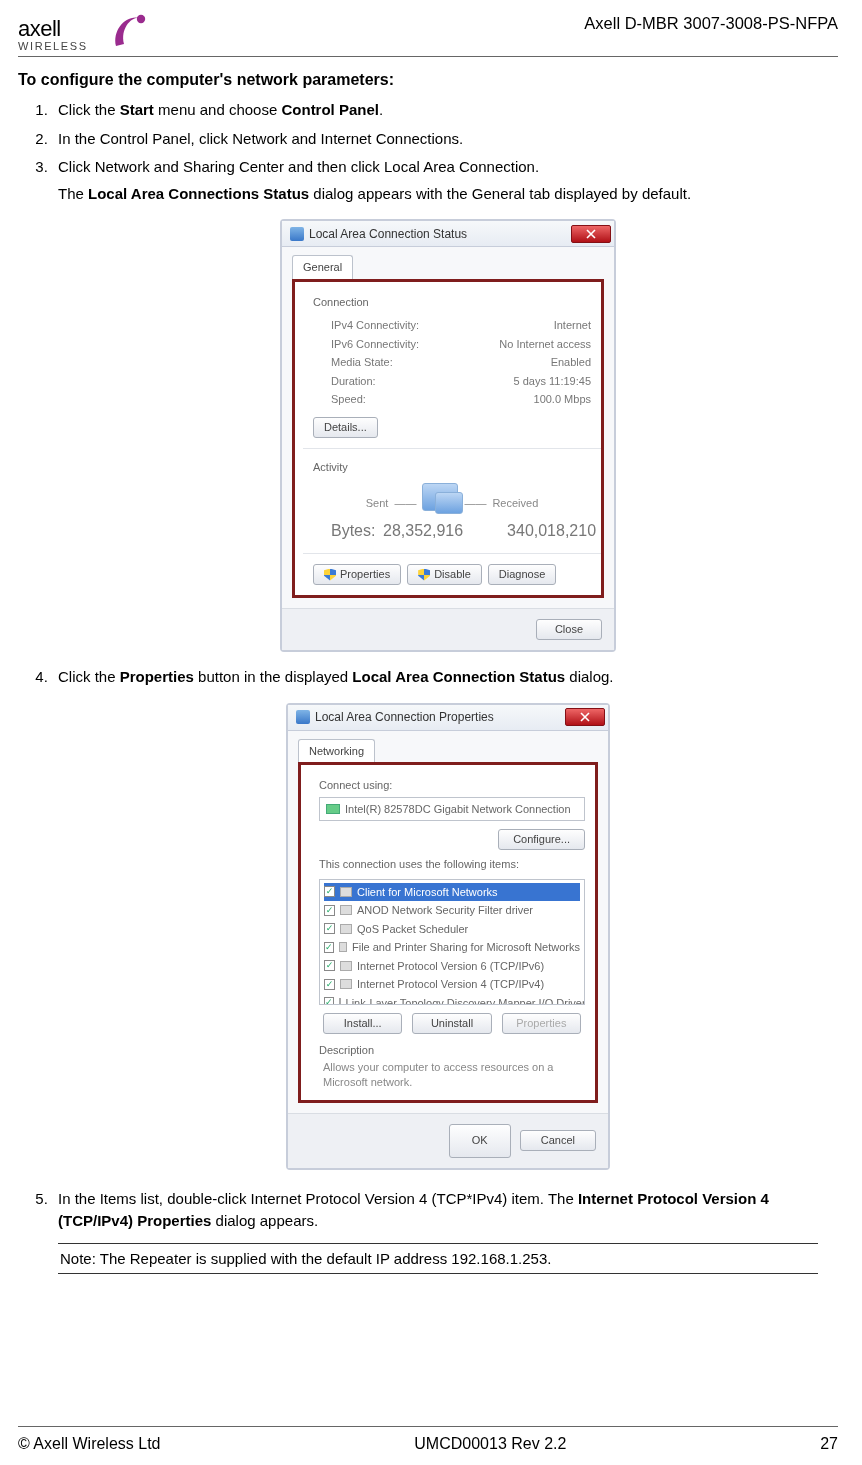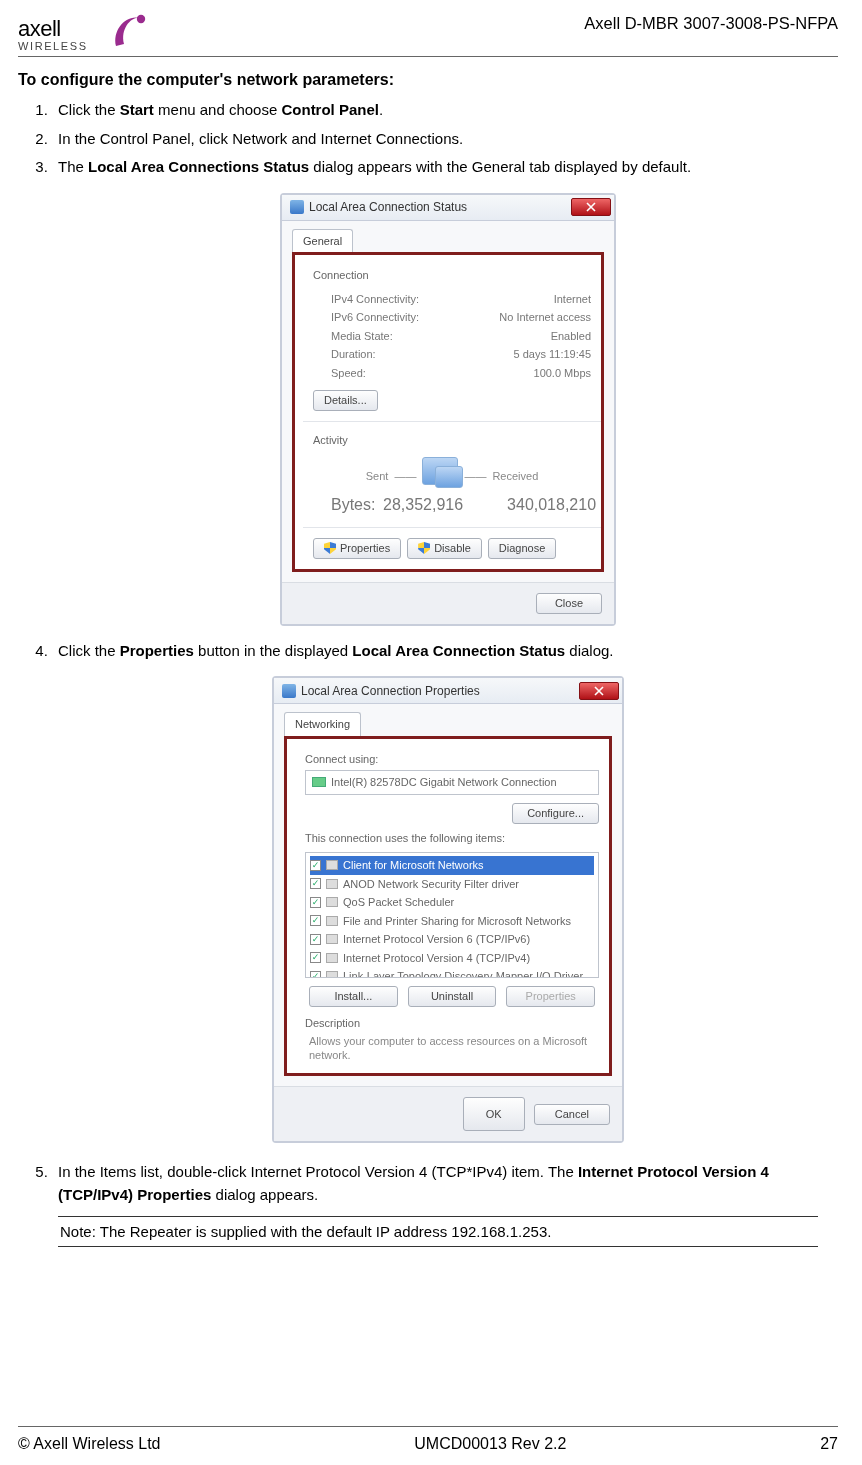--- a/index.html
+++ b/index.html
@@ -75,21 +75,21 @@
       text-align: left;
       border: 2px solid #c7cdda;
       border-radius: 4px;
       background: #eef1f5;
       font-family: "Segoe UI", Tahoma, Arial, sans-serif;
       font-size: 11px;
       color: #444;
       box-shadow: inset 0 0 0 1px #fff;
     }
     .dialog1 { width: 336px; }
-    .dialog2 { width: 352px; }
+    .dialog2 { width: 324px; }
     .titlebar {
       display: flex;
       align-items: center;
       justify-content: space-between;
       height: 26px;
       padding: 0 3px 0 8px;
       background: linear-gradient(#f6f8fa, #e7ecf3);
       border-bottom: 1px solid #c7cdda;
       font-size: 12px;
       color: #333;
@@ -263,20 +263,21 @@
 </div>
 
 <div class="section-title">To configure the computer's network parameters:</div>
 
 <ol class="steps">
   <li>
     <span>Click the </span><span class="bold">Start</span><span> menu and choose </span><span class="bold">Control Panel</span><span>.</span>
   </li>
   <li>In the Control Panel, click Network and Internet Connections.</li>
   <li>
+    <span>Click Network and Sharing Center and then click Local Area Connection.</span>
     <div class="cont">
       <span>The </span><span class="bold">Local Area Connections Status</span><span> dialog appears with the General tab displayed by default.</span>
     </div>
 
     
     <div class="fig-wrap">
       <div class="dialog dialog1">
         <div class="titlebar">
           <span class="tb-left">
             <span class="tb-icon"></span>

